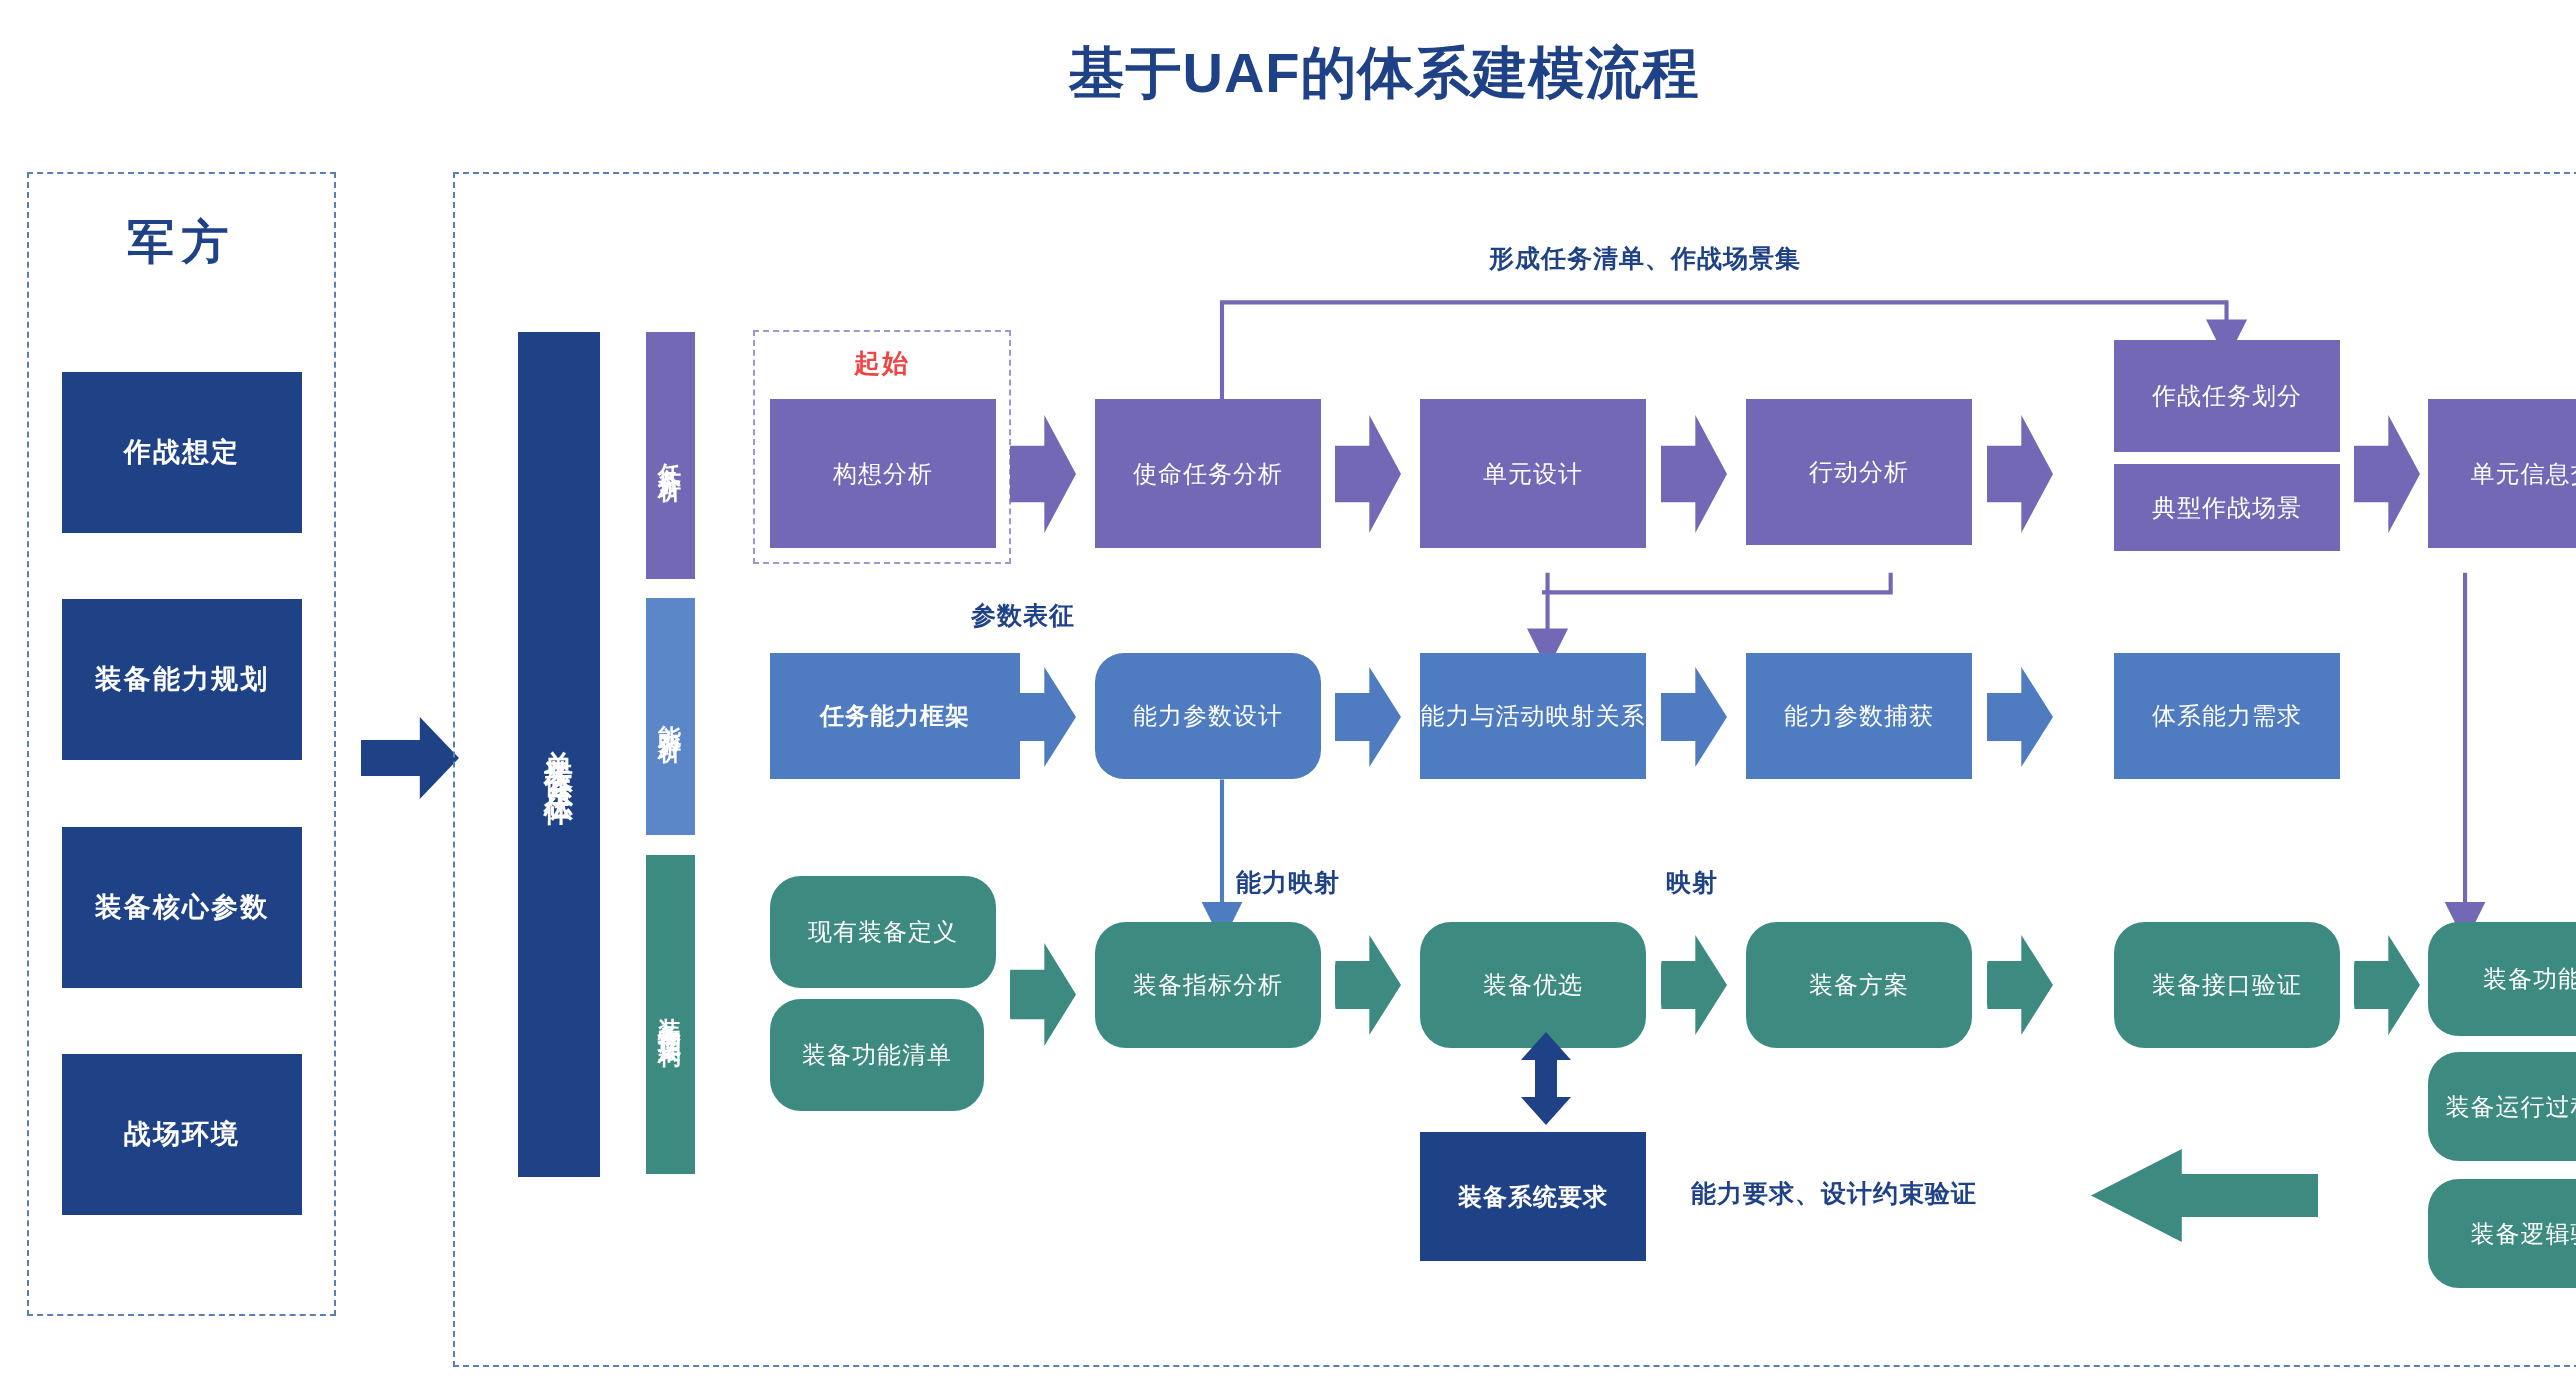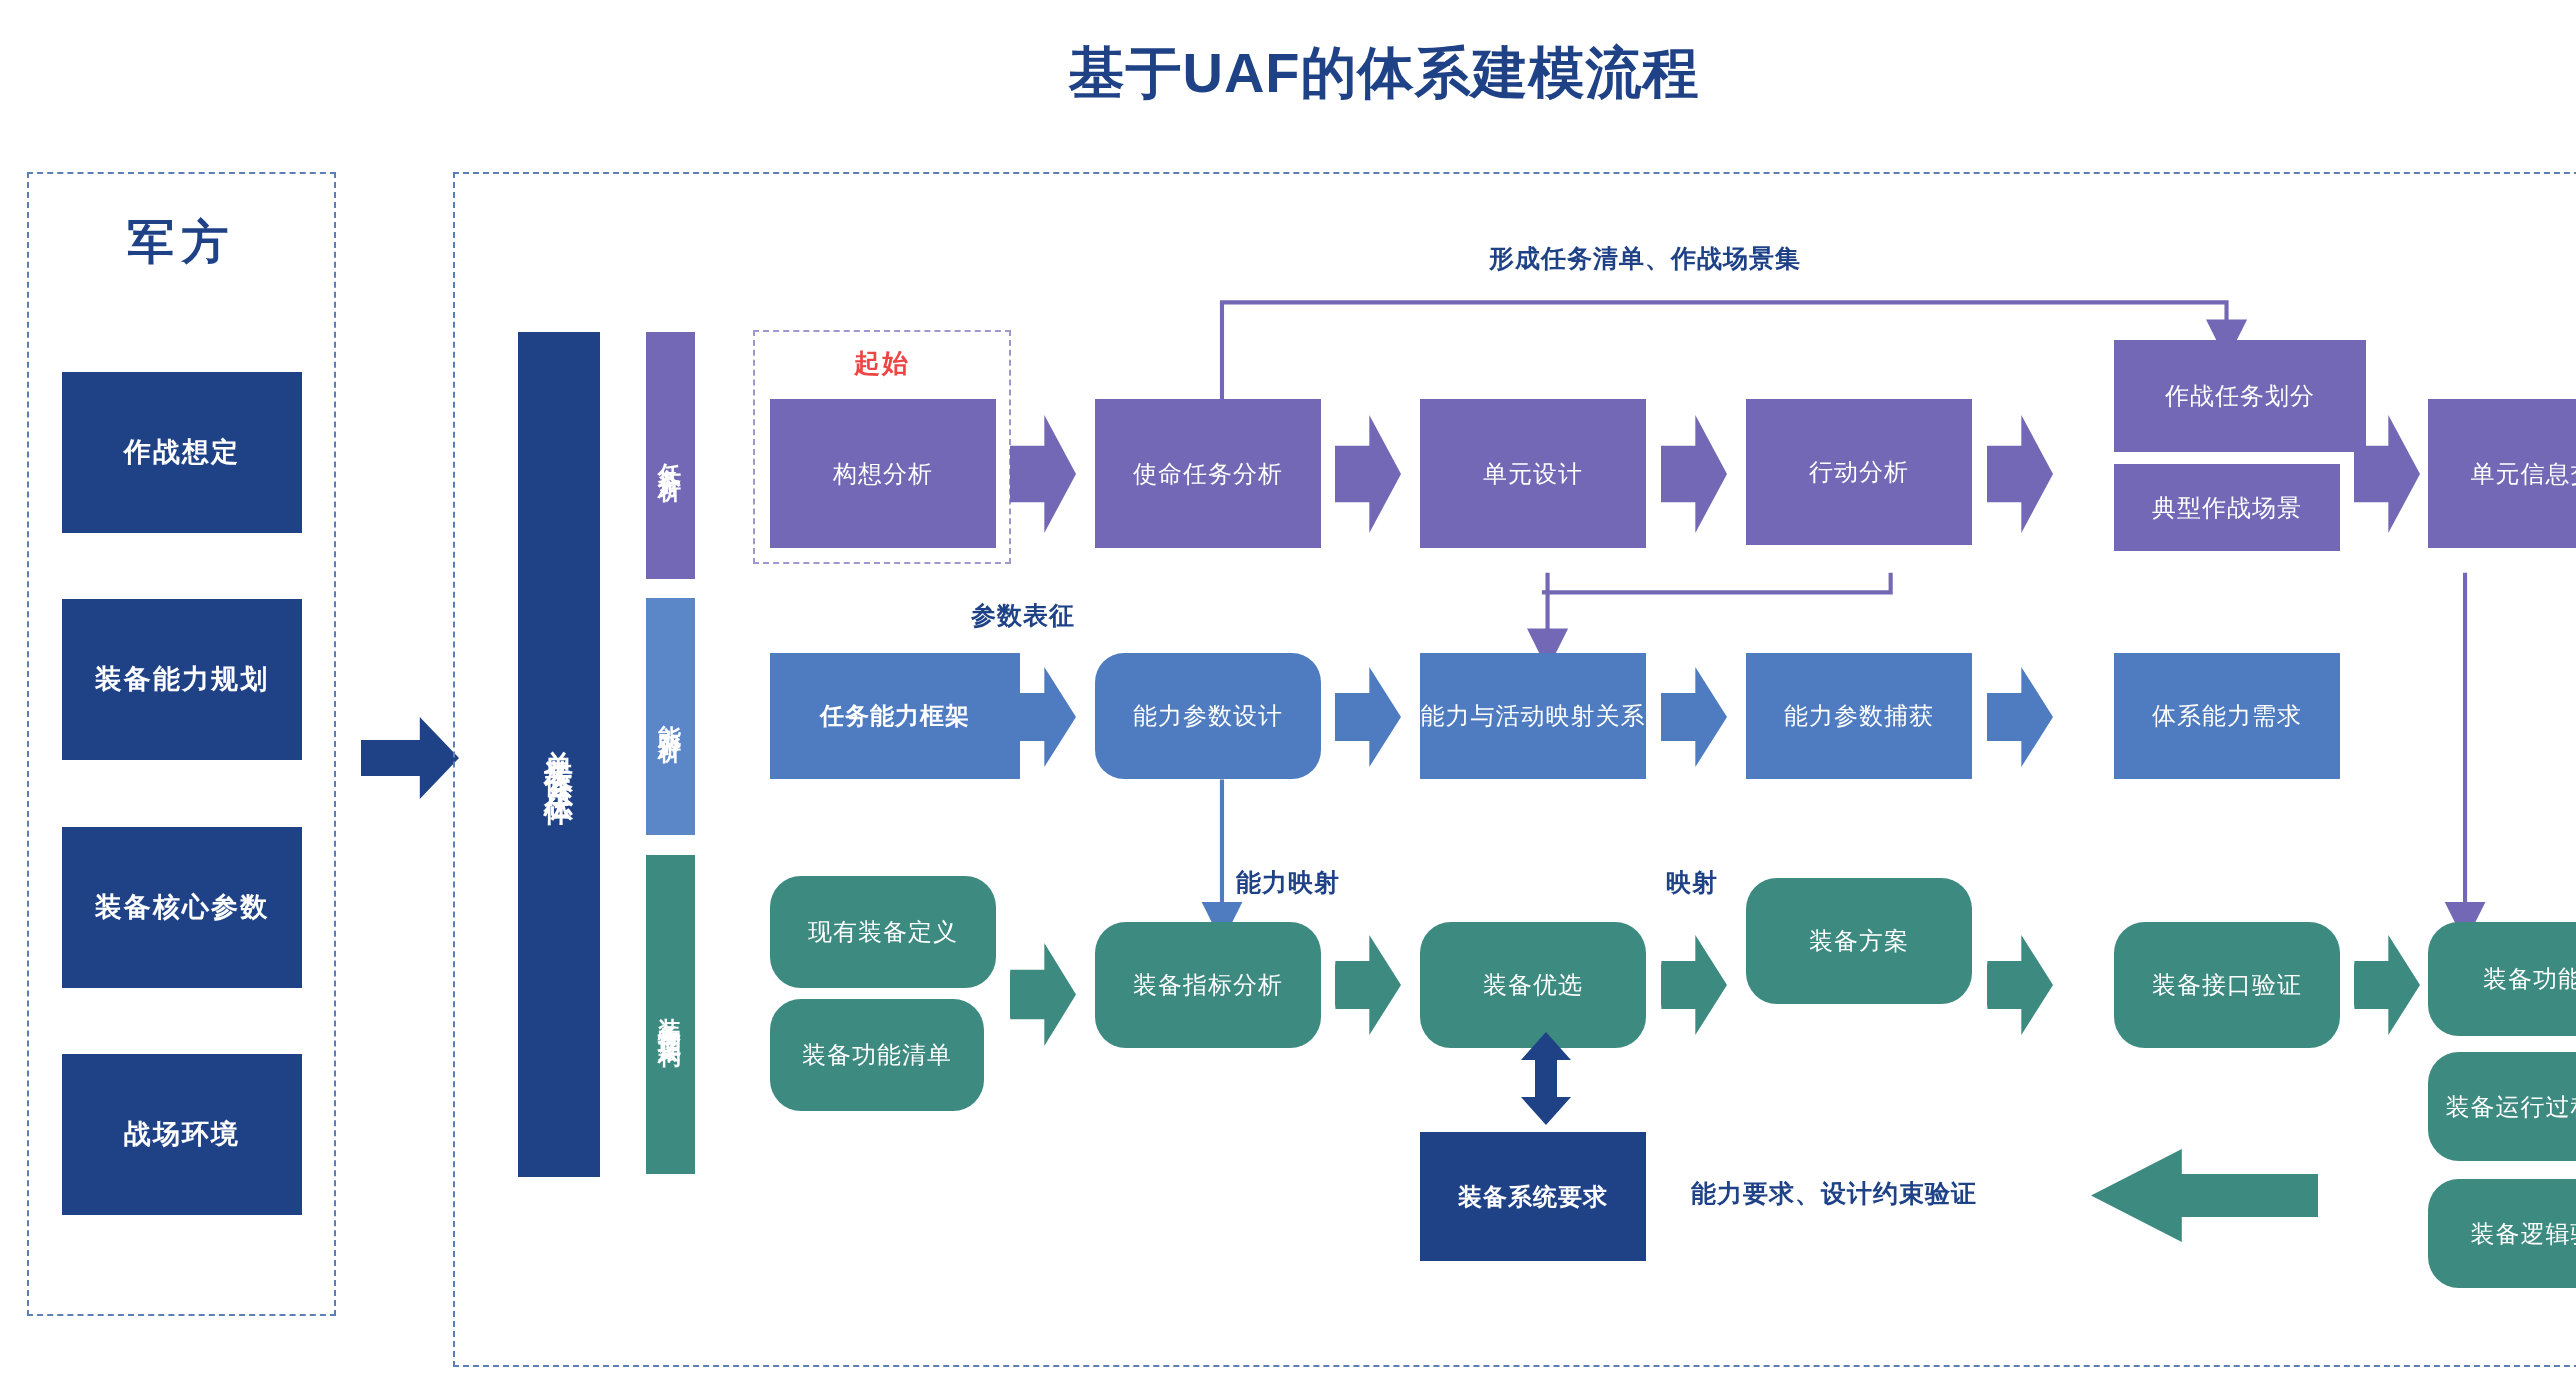--- a/index.html
+++ b/index.html
@@ -158,21 +158,21 @@
 
   <div class="abs node purple" style="left:1095px;top:399px;width:226px;height:149px;">使命任务分析</div>
   <div class="abs chev purple" style="left:1335px;top:415px;width:66px;height:118px;"></div>
 
   <div class="abs node purple" style="left:1420px;top:399px;width:226px;height:149px;">单元设计</div>
   <div class="abs chev purple" style="left:1661px;top:415px;width:66px;height:118px;"></div>
 
   <div class="abs node purple" style="left:1746px;top:399px;width:226px;height:146px;">行动分析</div>
   <div class="abs chev purple" style="left:1987px;top:415px;width:66px;height:118px;"></div>
 
-  <div class="abs node purple" style="left:2114px;top:340px;width:252px;height:112px;">作战任务划分</div>
+  <div class="abs node purple" style="left:2114px;top:340px;width:226px;height:112px;">作战任务划分</div>
   <div class="abs node purple" style="left:2114px;top:464px;width:226px;height:87px;">典型作战场景</div>
 
   <div class="abs chev purple" style="left:2354px;top:415px;width:66px;height:118px;"></div>
 
   <div class="abs node purple" style="left:2428px;top:399px;width:235px;height:149px;">单元信息交互</div>
 
   <div class="abs annot" style="left:1489px;top:242px;">形成任务清单、作战场景集</div>
 
   <div class="abs annot" style="left:971px;top:599px;">参数表征</div>
 
@@ -197,21 +197,21 @@
   <div class="abs node teal" style="left:770px;top:999px;width:214px;height:112px;">装备功能清单</div>
 
   <div class="abs chev teal" style="left:1010px;top:943px;width:66px;height:103px;"></div>
 
   <div class="abs node teal" style="left:1095px;top:922px;width:226px;height:126px;">装备指标分析</div>
   <div class="abs chev teal" style="left:1335px;top:935px;width:66px;height:100px;"></div>
 
   <div class="abs node teal" style="left:1420px;top:922px;width:226px;height:126px;">装备优选</div>
   <div class="abs chev teal" style="left:1661px;top:935px;width:66px;height:100px;"></div>
 
-  <div class="abs node teal" style="left:1746px;top:878px;width:226px;height:126px;">装备方案</div>
+  <div class="abs node teal" style="left:1746px;top:922px;width:226px;height:126px;">装备方案</div>
   <div class="abs chev teal" style="left:1987px;top:935px;width:66px;height:100px;"></div>
 
   <div class="abs node teal" style="left:2114px;top:922px;width:226px;height:126px;">装备接口验证</div>
   <div class="abs chev teal" style="left:2354px;top:935px;width:66px;height:100px;"></div>
 
   <div class="abs node teal" style="left:2428px;top:922px;width:235px;height:114px;">装备功能流</div>
   <div class="abs node teal" style="left:2428px;top:1052px;width:235px;height:109px;">装备运行过程仿真</div>
   <div class="abs node teal" style="left:2428px;top:1179px;width:235px;height:109px;">装备逻辑验证</div>
 
   <div class="abs" id="optimize-requirement-arrow"></div>

